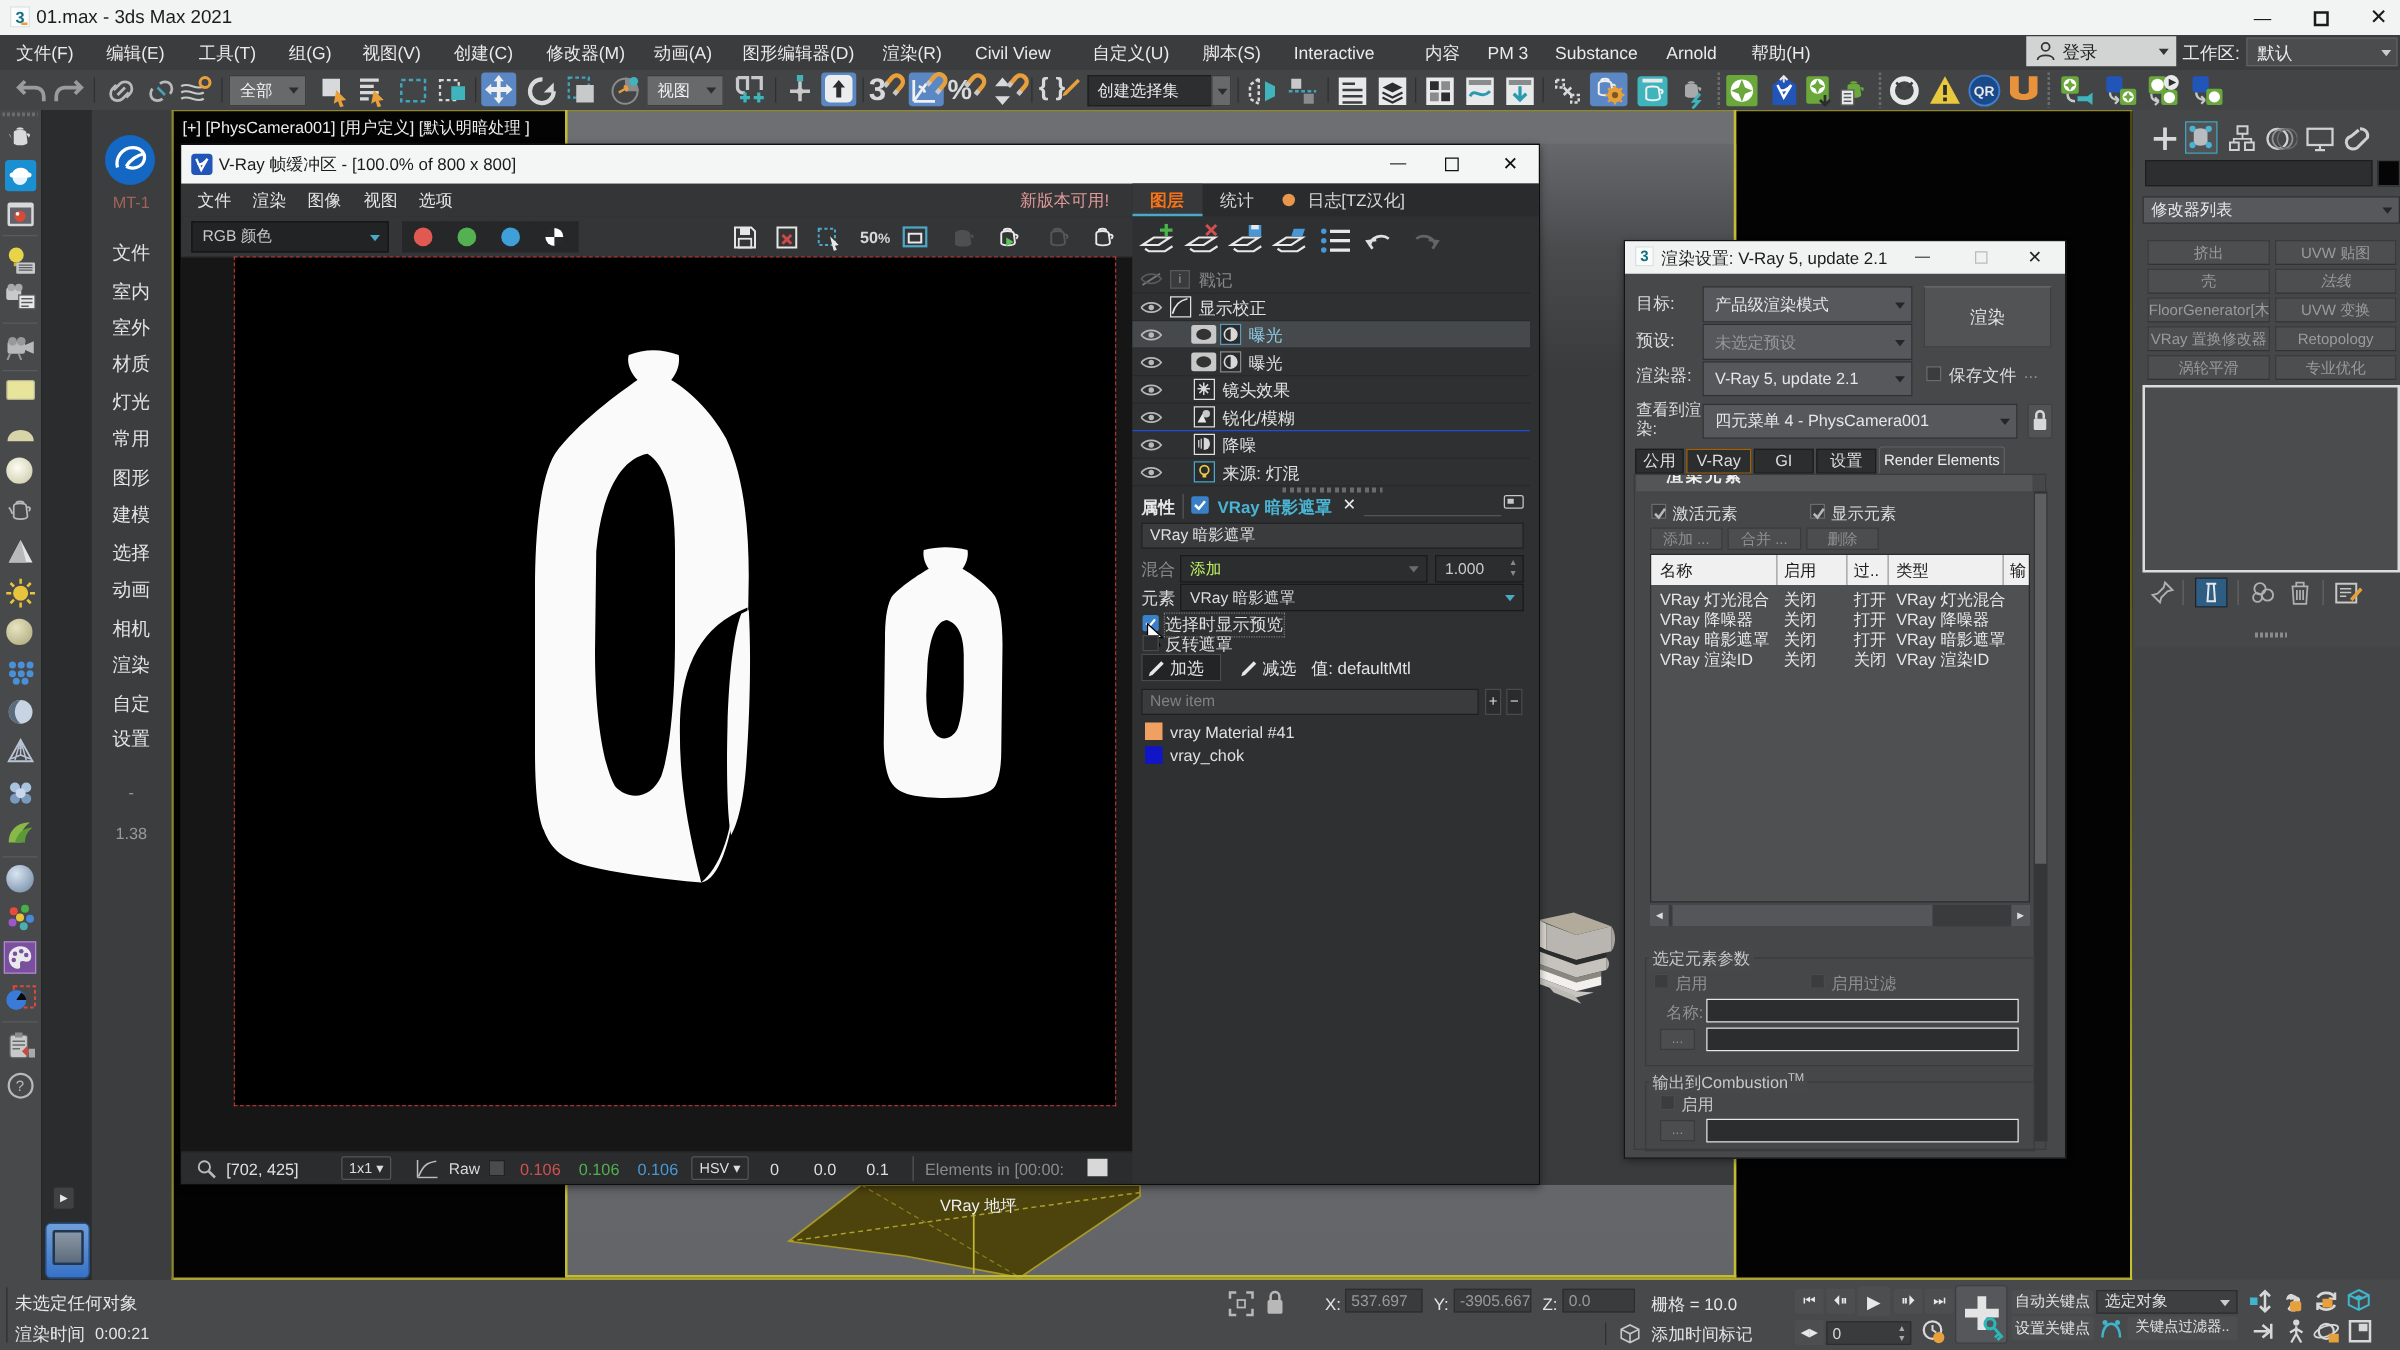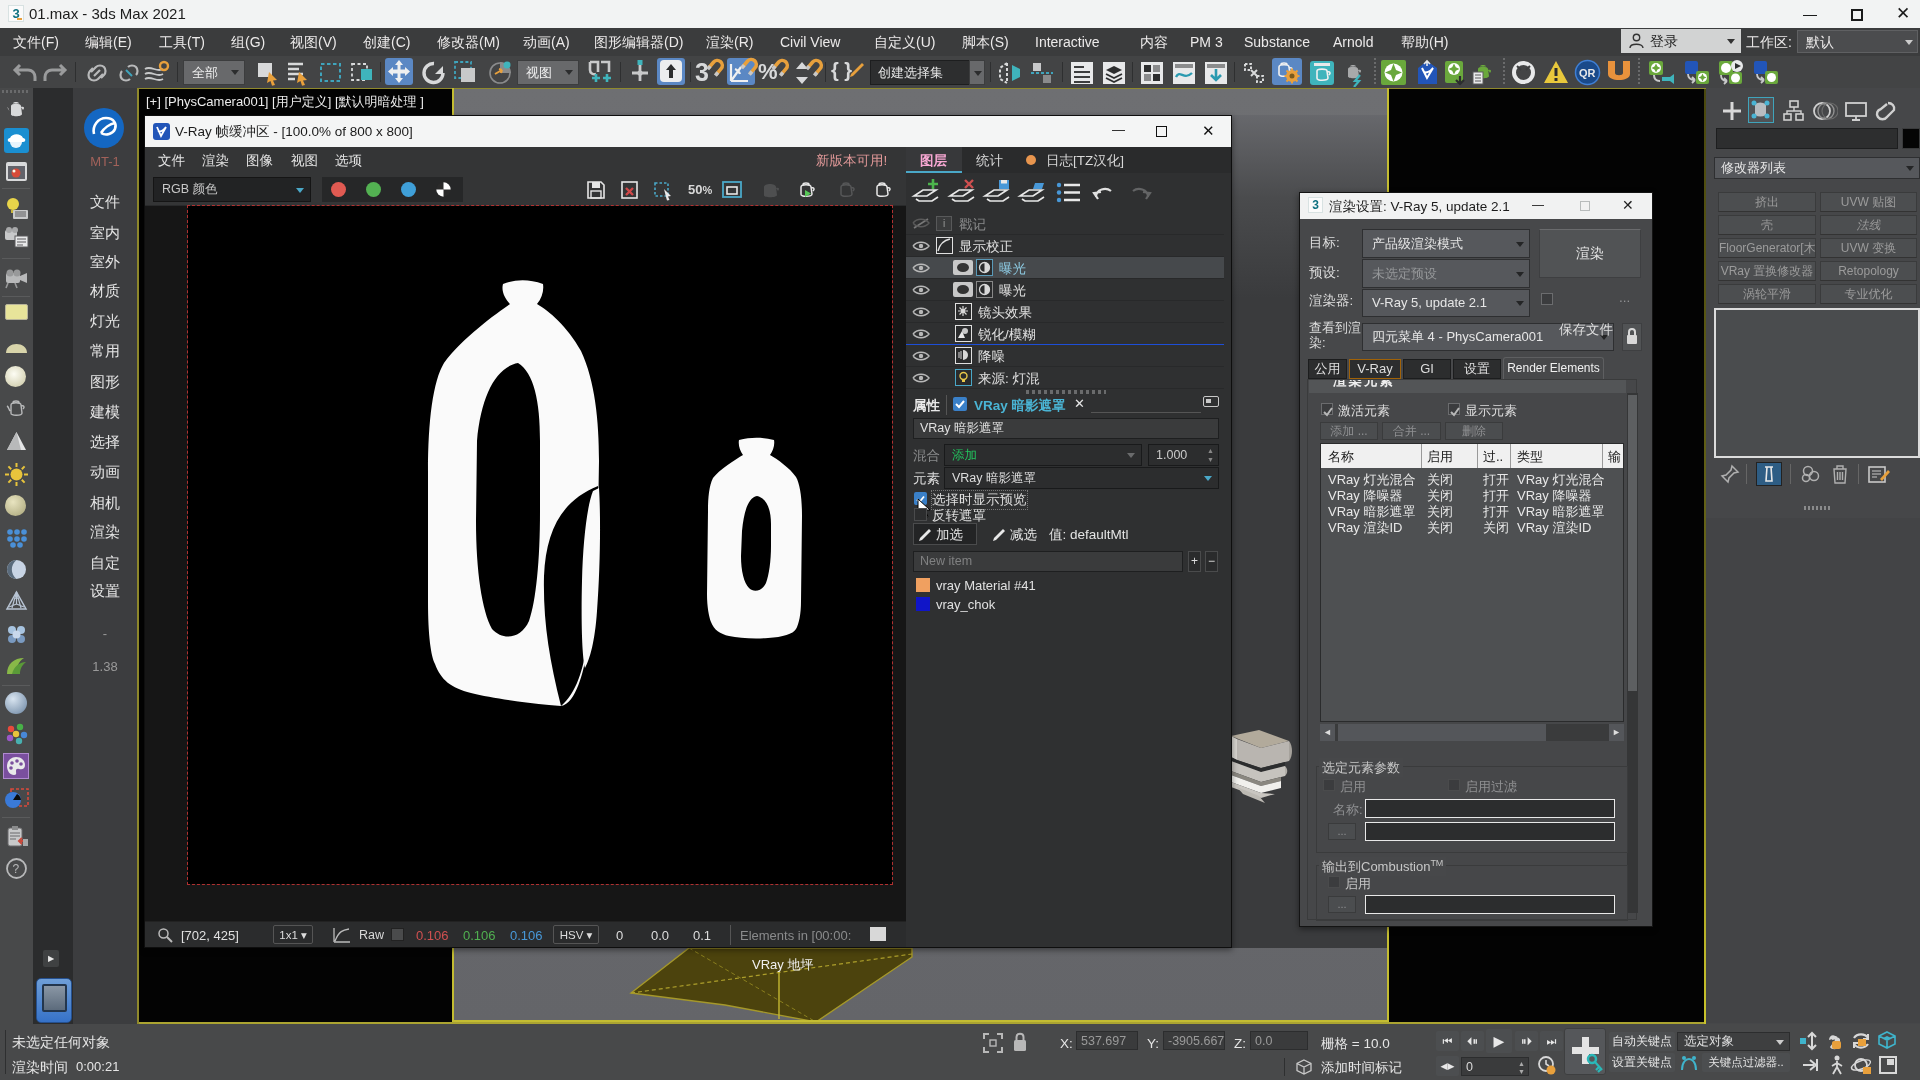--- a/index.html
+++ b/index.html
@@ -896,21 +896,21 @@
     <div class="txt" style="left:506px; top:6px; color:#ddd; font-size:13px;">0.0</div>
     <div class="txt" style="left:548px; top:6px; color:#ddd; font-size:13px;">0.1</div>
     <div class="abs" style="left:585px; top:3px; width:1px; height:20px; background:#555;"></div>
     <div class="txt" style="left:595px; top:6px; color:#8a8b8c; font-size:13px;">Elements in [00:00:</div>
     <div class="abs" style="left:725px; top:5px; width:16px; height:14px; background:#d8d8d8;"></div>
   </div>
   <div id="fbpanel">
 
     <div class="abs" style="left:0; top:0; width:325px; height:26px; background:#2a2b2c;"></div>
     <div class="abs" style="left:0; top:0; width:56px; height:26px; background:#37383a; border-bottom:2px solid #4aa8c8;"></div>
-    <div class="txt" style="left:14px; top:5px; color:#f9a8d4; font-size:13.5px; font-weight:bold;">图层</div>
+    <div class="txt" style="left:14px; top:5px; color:#f97316; font-size:13.5px; font-weight:bold;">图层</div>
     <div class="txt" style="left:70px; top:5px; color:#d8d8d8; font-size:13.5px;">统计</div>
     <div class="abs" style="left:120px; top:8px; width:10px; height:10px; border-radius:50%; background:#e8954e;"></div>
     <div class="txt" style="left:140px; top:5px; color:#d8d8d8; font-size:13.5px;">日志[TZ汉化]</div>
 
     <svg class="abs" style="left:5px; top:32px;" width="30" height="28" viewBox="0 0 30 28">
           <path d="M3 17 L12 11 H25 L16 17 Z" fill="none" stroke="#e8e8e8" stroke-width="1.7"></path>
           <path d="M5 20 L8 22 H21 L27 18" fill="none" stroke="#e8e8e8" stroke-width="1.7"></path>
           <path d="M17 5 H27 M22 0 V10" stroke="#4cb44c" stroke-width="2.6"></path>
         </svg>
     <svg class="abs" style="left:41px; top:32px;" width="30" height="28" viewBox="0 0 30 28">
@@ -1041,21 +1041,21 @@
             <path d="M3 7 L6 10 L11 4" fill="none" stroke="#fff" stroke-width="2"></path>
           </svg></div>
     <div class="txt" style="left:68px; top:250px; color:#4ab4d4; font-size:13.5px; font-weight:bold;">VRay 暗影遮罩</div>
     <div class="txt" style="left:168px; top:249px; color:#e8e8e8; font-size:13px;">✕</div>
     <div class="abs" style="left:185px; top:265px; width:110px; height:1px; background:#555;"></div>
     <div class="abs" style="left:297px; top:249px; width:16px; height:11px; border:1.5px solid #c8c8c8; border-radius:2px;">
           <div class="abs" style="left:2px; top:2px; width:5px; height:4px; background:#c8c8c8;"></div>
         </div>
     <div class="abs" style="left:7px; top:271px; width:306px; height:21px; background:#3a3b3c; border:1px solid #1e1f20; color:#e0e0e0; font-size:12.5px; line-height:19px; padding-left:6px;">VRay 暗影遮罩</div>
     <div class="txt" style="left:7px; top:300px; color:#8a8b8c; font-size:13.5px;">混合</div>
-    <div class="abs" style="left:38px; top:297px; width:198px; height:22px; background:#2c2d2e; border:1px solid #191a1b; color:#22c55e; font-size:12.5px; line-height:20px; padding-left:7px;">添加
+    <div class="abs" style="left:38px; top:297px; width:198px; height:22px; background:#2c2d2e; border:1px solid #191a1b; color:#bef264; font-size:12.5px; line-height:20px; padding-left:7px;">添加
       <div class="abs" style="right:6px; top:8px; width:0; height:0; border-left:4px solid transparent; border-right:4px solid transparent; border-top:5px solid #6a6b6c;"></div>
     </div>
     <div class="abs" style="left:242px; top:297px; width:71px; height:22px; background:#2c2d2e; border:1px solid #191a1b; color:#cacaca; font-size:12.5px; line-height:20px; padding-left:7px;">1.000
       <div class="abs" style="right:4px; top:2px; color:#888; font-size:7px; line-height:8px;">▲</div>
       <div class="abs" style="right:4px; top:11px; color:#888; font-size:7px; line-height:8px;">▼</div>
     </div>
     <div class="txt" style="left:7px; top:323px; color:#dedede; font-size:13.5px;">元素</div>
     <div class="abs" style="left:38px; top:320px; width:275px; height:22px; background:#2c2d2e; border:1px solid #191a1b; color:#dedede; font-size:12.5px; line-height:20px; padding-left:7px;">VRay 暗影遮罩
       <div class="abs" style="right:6px; top:8px; width:0; height:0; border-left:4px solid transparent; border-right:4px solid transparent; border-top:5px solid #4aa8c8;"></div>
     </div>
@@ -1100,21 +1100,21 @@
   <div class="rslabel" style="left:9px; top:71px;">预设:</div>
   <div class="rslabel" style="left:9px; top:99px;">渲染器:</div>
   <div class="rslabel" style="left:9px; top:126px; font-size:13px;">查看到渲</div>
   <div class="rslabel" style="left:9px; top:141px; font-size:13px;">染:</div>
   <div class="dd" style="left:62px; top:36px; width:168px; height:29px; line-height:27px; padding-left:9px;">产品级渲染模式<span class="arr"></span></div>
   <div class="dd" style="left:62px; top:66px; width:168px; height:29px; line-height:27px; padding-left:9px; color:#96989a;">未选定预设<span class="arr"></span></div>
   <div class="dd" style="left:62px; top:96px; width:168px; height:28px; line-height:26px; padding-left:9px;">V-Ray 5, update 2.1<span class="arr"></span></div>
   <div class="dd" style="left:62px; top:130px; width:252px; height:28px; line-height:26px; padding-left:9px;">四元菜单 4 - PhysCamera001<span class="arr"></span></div>
   <div class="abs" style="left:239px; top:36px; width:102px; height:49px; background:#515355; border:1px solid #3e3f41; border-top-color:#6a6b6d; color:#e6e6e6; font-size:14px; text-align:center; line-height:47px;">渲染</div>
   <div class="cb" style="left:241px; top:100px;"></div>
-  <div class="rslabel" style="left:259px; top:99px;margin-top:29px;">保存文件</div>
+  <div class="rslabel" style="left:259px; top:99px;">保存文件</div>
   <div class="rslabel" style="left:319px; top:97px; color:#909294;">...</div>
   <div class="abs" style="left:322px; top:130px; width:20px; height:28px; background:#515355; border:1px solid #3e3f41;"><svg width="18" height="26" viewBox="0 0 18 26">
           <rect x="4" y="11" width="10" height="9" rx="1" fill="#d8d8d8"></rect>
           <path d="M6 11 V8 C6 4 12 4 12 8 V11" fill="none" stroke="#d8d8d8" stroke-width="2"></path>
         </svg></div>
 
   <div class="abs" style="left:8px; top:166px; width:39px; height:20px; background:#2c2d2e; border:1px solid #1c1d1e; color:#dedede; font-size:13px; text-align:center; line-height:18px;">公用</div>
   <div class="abs" style="left:49px; top:166px; width:52px; height:20px; background:#2c2d2e; border:1px solid #a16207; color:#dedede; font-size:13px; text-align:center; line-height:18px;">V-Ray</div>
   <div class="abs" style="left:103px; top:166px; width:48px; height:20px; background:#2c2d2e; border:1px solid #1c1d1e; color:#dedede; font-size:13px; text-align:center; line-height:18px;">GI</div>
   <div class="abs" style="left:153px; top:166px; width:48px; height:20px; background:#2c2d2e; border:1px solid #1c1d1e; color:#dedede; font-size:13px; text-align:center; line-height:18px;">设置</div>

